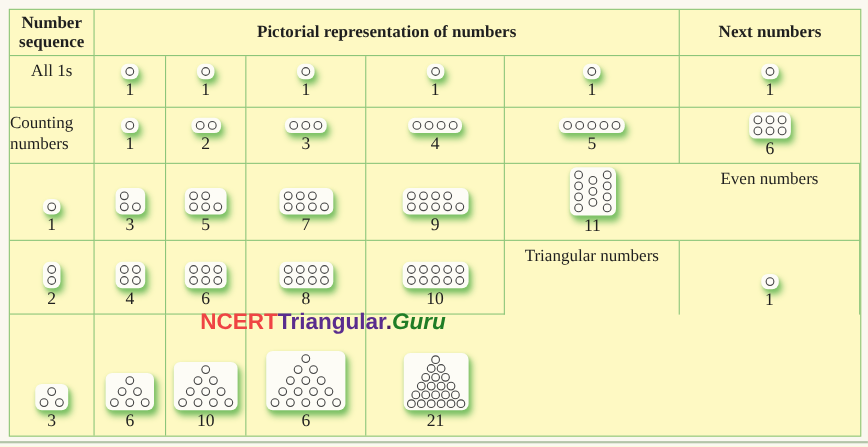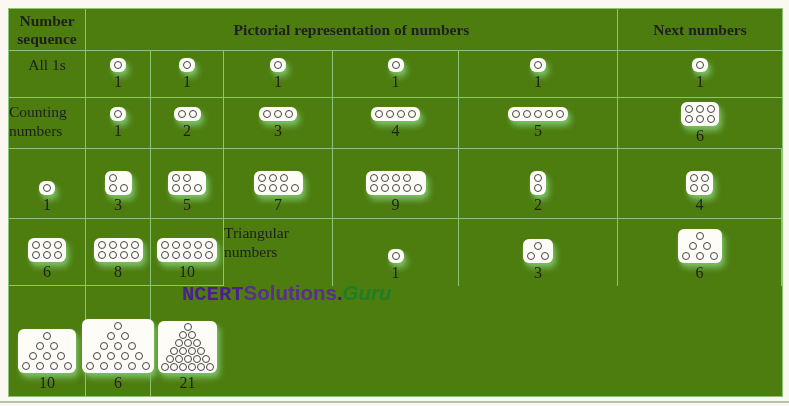--- a/index.html
+++ b/index.html
@@ -15,21 +15,21 @@
     overflow:hidden;
     position:relative;
   }
   .seq-table{
     position:absolute;
     left:8px;top:8px;
     display:grid;
     grid-template-columns:77px 65px 73px 109px 126px 159px 164px;
     grid-template-rows:42px 47px 51px 70px 67px 110px;
     border:1.5px solid var(--green);
-    background:#4d7c0f;
+    background:#fef9c3;
     box-sizing:border-box;
   }
   .cell{
     border-right:1.5px solid var(--green);
     border-bottom:1.5px solid var(--green);
     box-sizing:border-box;
     display:flex;
     flex-direction:column;
     align-items:center;
     overflow:visible;
@@ -285,20 +285,43 @@
         <div class="dotrow">
           <span class="dot"></span>
           <span class="dot"></span>
           <span class="dot"></span>
           <span class="dot"></span>
           <span class="dot"></span>
         </div>
       </div>
       <div class="num">9</div>
     </div>
+    <div class="cell dot-cell v-center last-col">
+      <div class="dotgroup cols">
+        <div class="dotcol">
+          <span class="dot"></span>
+          <span class="dot"></span>
+          <span class="dot"></span>
+          <span class="dot"></span>
+        </div>
+        <div class="dotcol">
+          <span class="dot"></span>
+          <span class="dot"></span>
+          <span class="dot"></span>
+        </div>
+        <div class="dotcol">
+          <span class="dot"></span>
+          <span class="dot"></span>
+          <span class="dot"></span>
+          <span class="dot"></span>
+        </div>
+      </div>
+      <div class="num">11</div>
+    </div>
+    <div class="cell label-cell">Even numbers</div>
     <div class="cell dot-cell v-end">
       <div class="dotgroup">
         <div class="dotrow">
           <span class="dot"></span>
         </div>
         <div class="dotrow">
           <span class="dot"></span>
         </div>
       </div>
       <div class="num">2</div>
@@ -491,15 +514,15 @@
           <span class="dot"></span>
           <span class="dot"></span>
           <span class="dot"></span>
           <span class="dot"></span>
         </div>
       </div>
       <div class="num">21</div>
     </div>
   </div>
 
-<div class="watermark" id="watermark"><span style="color: #4c1d95; font-family: Liberation Mono, monospace;">NCERT</span><span style="color: rgb(90, 45, 142);">Solutions</span><span style="color: rgb(71, 32, 102);">.</span><span style="color: rgb(31, 125, 38); font-style: italic;">Guru</span></div>
+<div class="watermark" id="watermark"><span style="color: #ef4444;">NCERT</span><span style="color: rgb(90, 45, 142);">Triangular</span><span style="color: rgb(71, 32, 102);">.</span><span style="color: rgb(31, 125, 38); font-style: italic;">Guru</span></div>
 
 <div class="bottom-rule"></div>
 
 </body></html>

